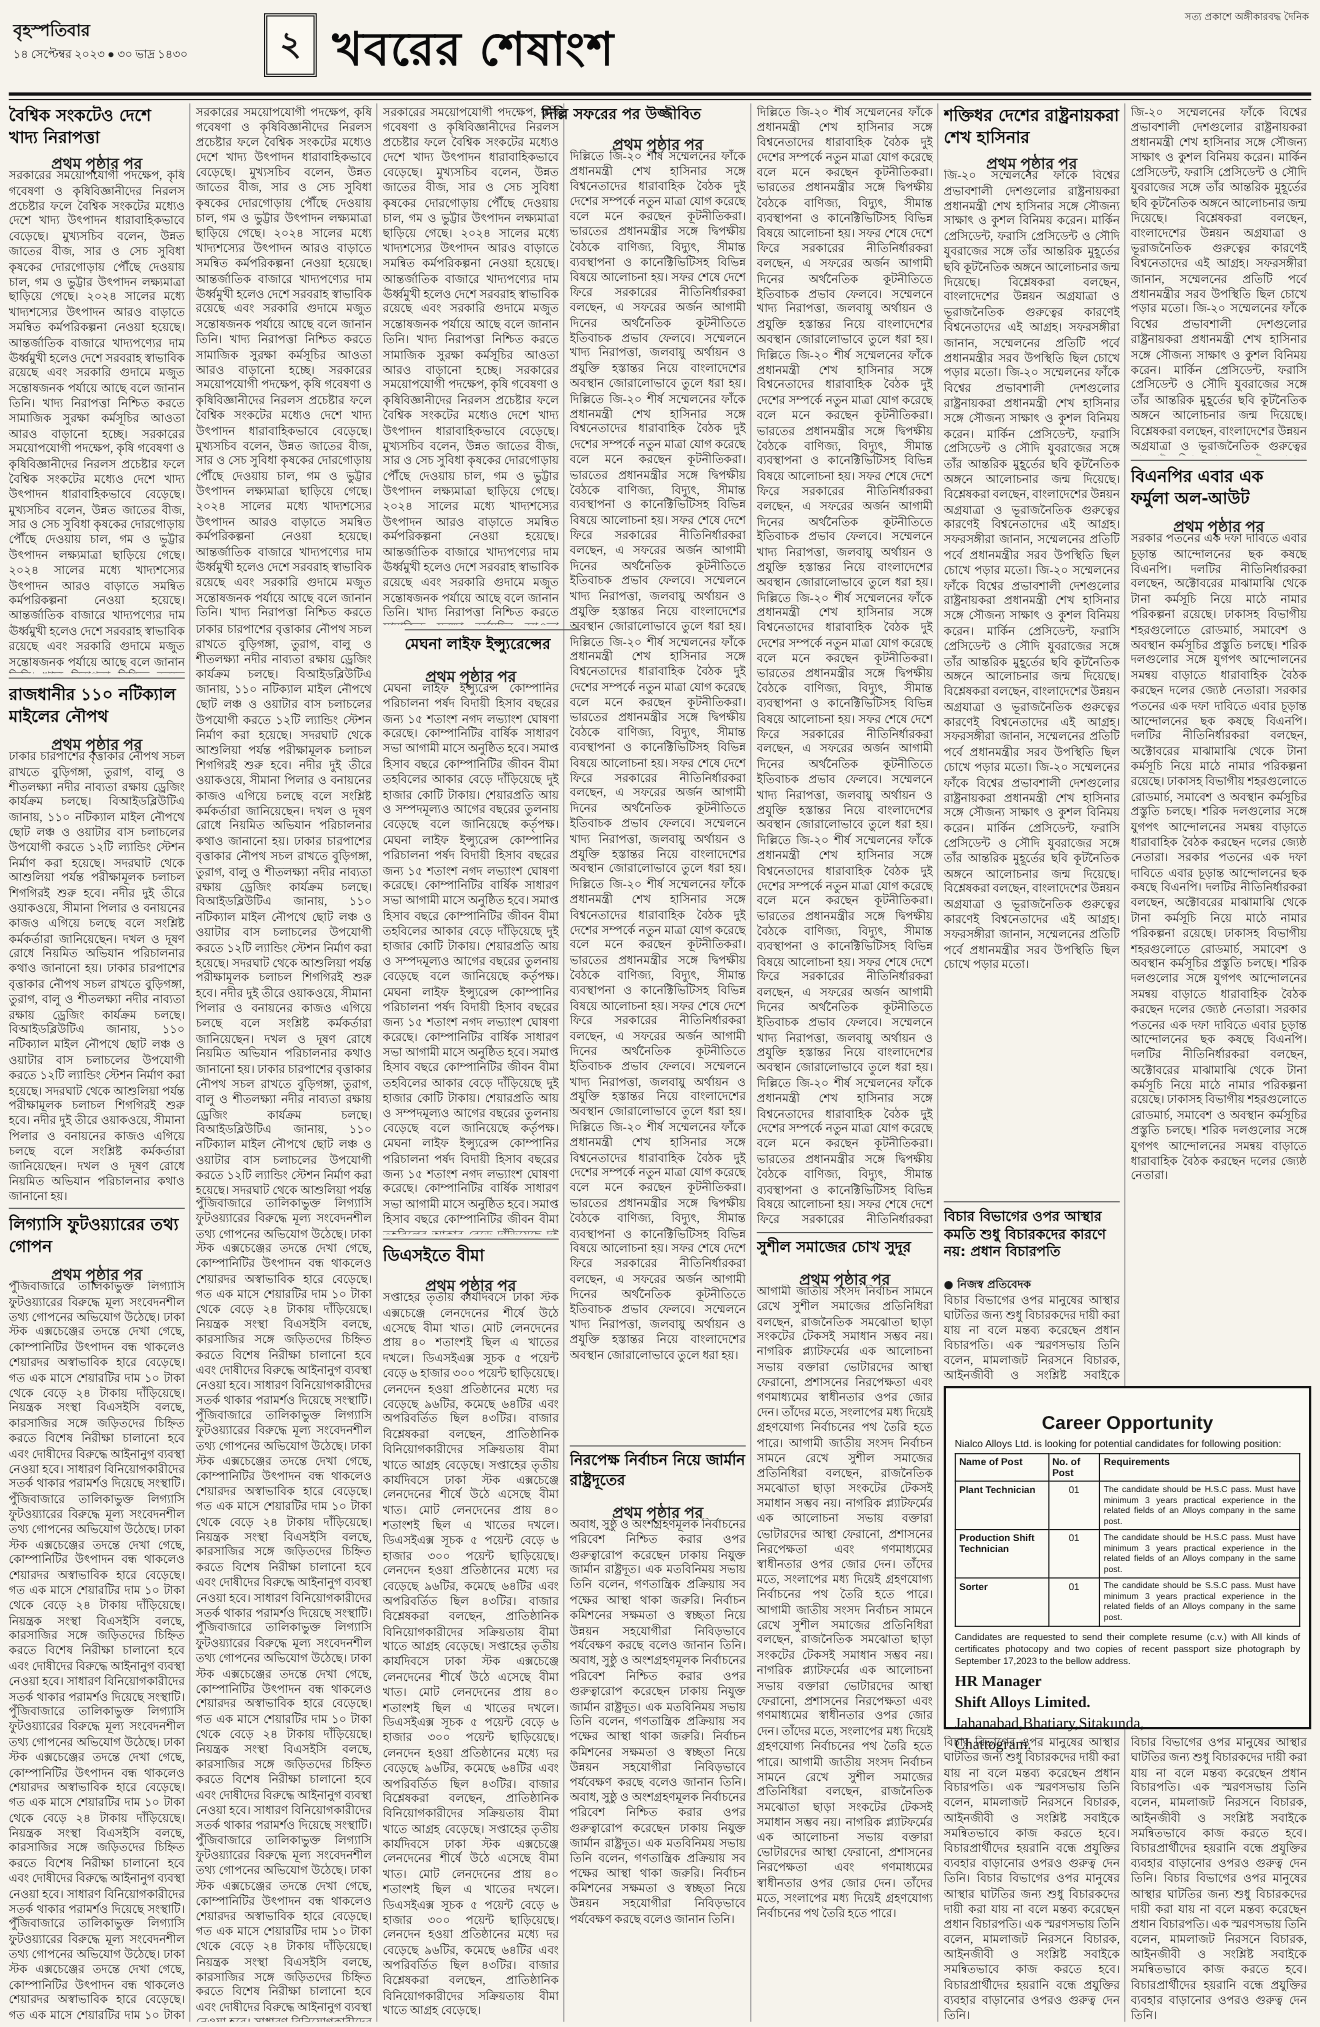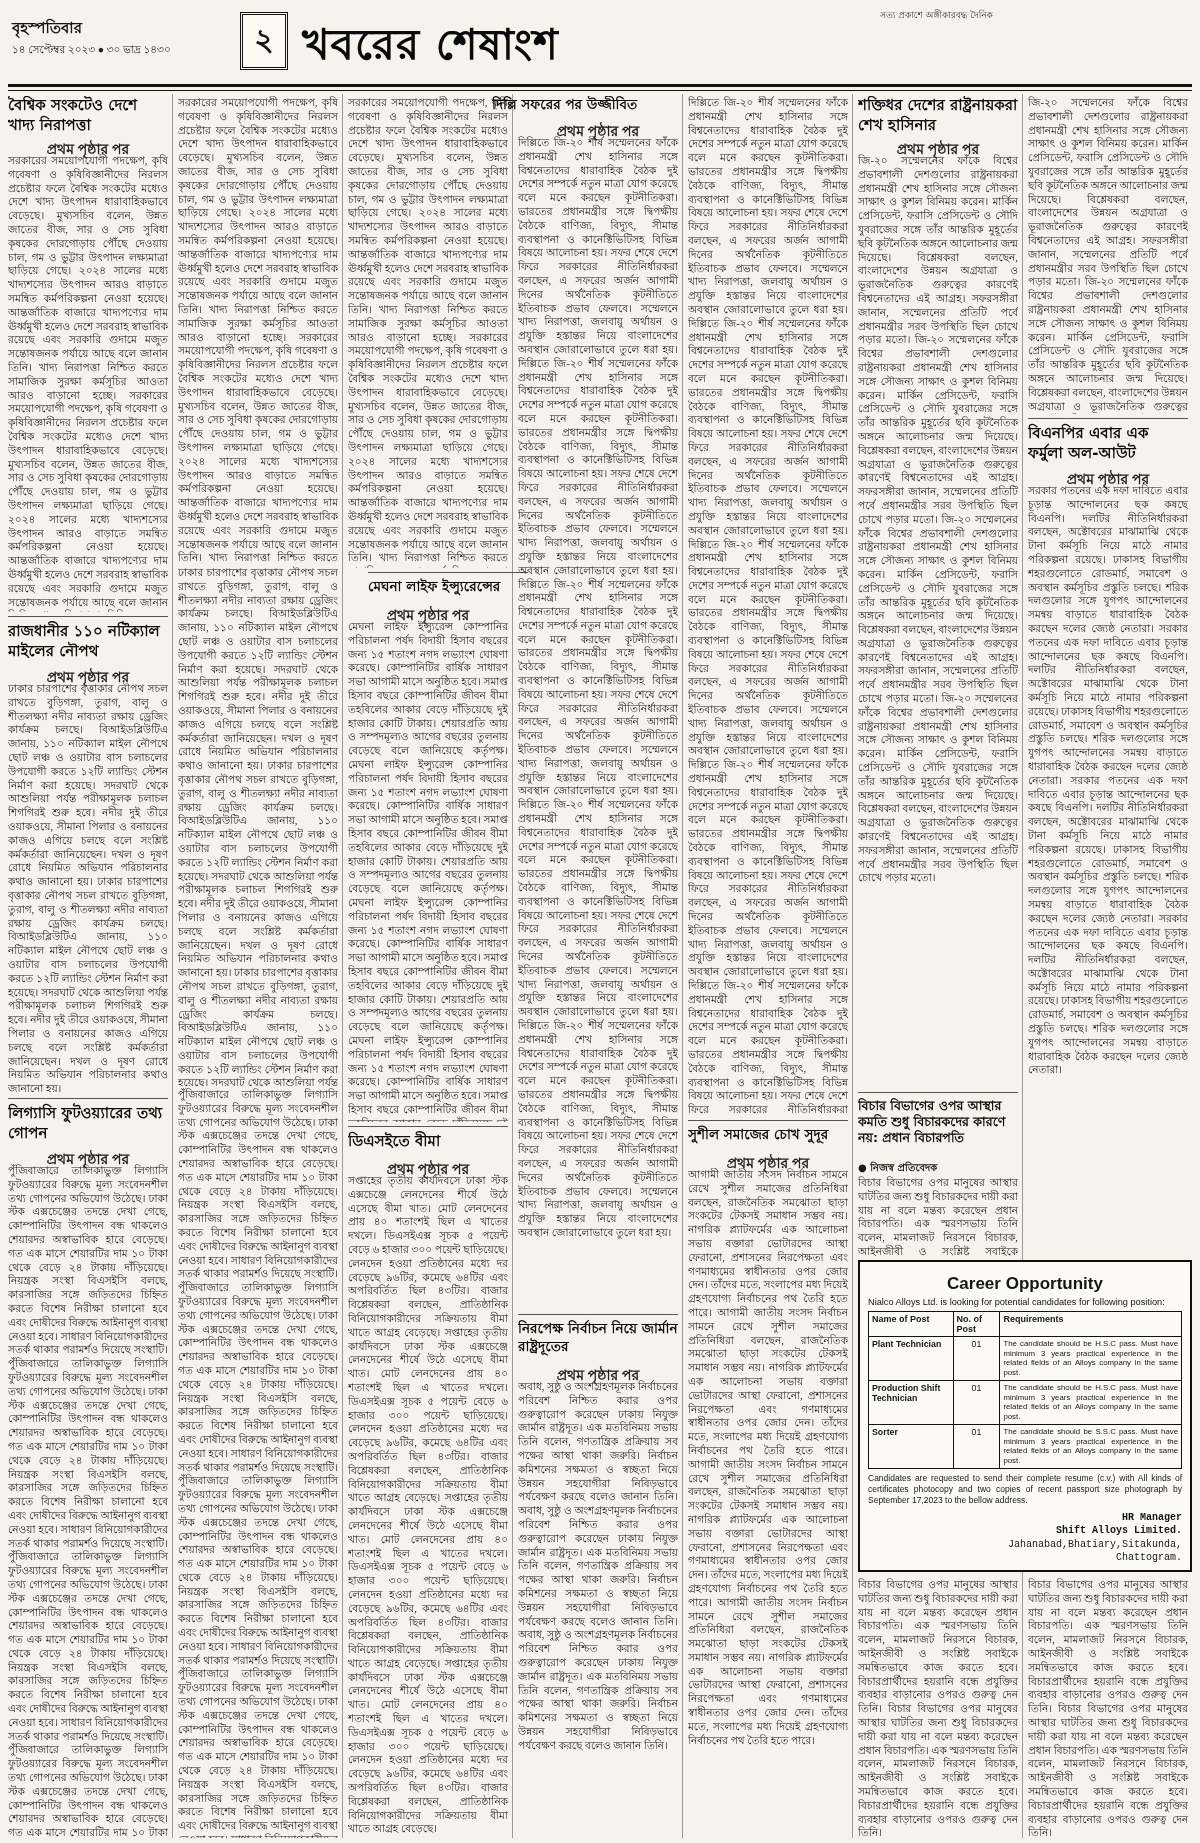--- a/index.html
+++ b/index.html
@@ -8,21 +8,21 @@
         font-family:"Liberation Serif","DejaVu Serif",serif;color:#161616}
   .abs{position:absolute}
 
   
   .day{font-size:15px;font-weight:700;font-family:"DejaVu Sans","Liberation Sans",sans-serif}
   .dateline{font-size:10.5px;color:#222}
   .pagenum-box{border:3px double #111;display:flex;align-items:center;justify-content:center;
                font-size:30px;font-weight:700;background:#fbf9f2}
   .section-title{font-family:"DejaVu Sans","Liberation Sans",sans-serif;font-size:42px;font-weight:800;
                  letter-spacing:1px;color:#0a0a0a;white-space:nowrap}
-  .tagline{font-size:9px;text-align:left;color:#333;font-family:"DejaVu Sans",sans-serif}
+  .tagline{font-size:9px;text-align:right;color:#333;font-family:"DejaVu Sans",sans-serif}
   .logo{display:flex;align-items:center;justify-content:flex-end;gap:6px}
   .logo-badge{background:#c9081f;color:#fff;font-weight:800;font-size:26px;padding:2px 9px;border-radius:4px;
               font-family:"DejaVu Sans",sans-serif}
   .logo-text{font-size:33px;font-weight:800;color:#101010;font-family:"DejaVu Sans",sans-serif}
   .rule-thick{background:#111}
   .rule-thin{background:#111}
   .vsep{width:1px;background:#9a9a9a}
 
   
   .headline{font-family:"DejaVu Sans","Liberation Sans",sans-serif;font-weight:700;text-align:left;
@@ -30,32 +30,32 @@
   .hl15{font-size:15px;line-height:1.3}
   .hl14{font-size:13.6px;line-height:1.3}
   .hl13{font-size:12.6px;line-height:1.28}
   .rule-top{border-top:1px solid #555;padding-top:5px}
   .continued{font-size:14px;font-weight:700;text-align:center;color:#222;
              font-family:Liberation Sans, sans-serif}
   .byline{font-size:10px;font-weight:700;font-family:"DejaVu Sans",sans-serif;color:#1a1a1a}
   .body-text{font-size:10.5px;line-height:13.8px;text-align:justify;color:#1c1c1c;overflow:hidden;word-break:break-word}
 
   
-  .ad-box{border:2px solid #111;background:#fbfaf4;padding:12px 8px;z-index:5}
+  .ad-box{border:2px solid #111;background:#fbfaf4;padding:22px 8px;z-index:5}
   .ad-title{font-family:"Liberation Sans","DejaVu Sans",sans-serif;font-size:17px;font-weight:700;text-align:center}
   .ad-intro{font-size:9.2px;font-family:"Liberation Sans",sans-serif;margin:3px 0 4px;color:#111}
   .ad-table{width:100%;border-collapse:collapse;font-family:"Liberation Sans",sans-serif;table-layout:fixed}
   .ad-table th,.ad-table td{border:1px solid #111;padding:2px 3px;vertical-align:top}
   .ad-table th{font-size:9px;text-align:left;font-weight:700}
   .ad-table .col-post{width:27%}.ad-table .col-count{width:15%}.ad-table .col-req{width:58%}
   td.post{font-size:8.8px;font-weight:700}
   td.count{font-size:8.8px;text-align:center}
   td.req{font-size:7.8px;line-height:1.25;text-align:justify}
   .ad-note{font-size:8.5px;line-height:1.3;margin-top:4px;text-align:justify;font-family:"Liberation Sans",sans-serif}
-  .ad-addr{margin-top:5px;text-align:right;font-family:Liberation Mono, monospace;font-size:10px;line-height:1.35}
+  .ad-addr{margin-top:5px;font-family:Liberation Serif, serif;font-size:14px;line-height:1.35}
   .ad-addr .b{font-weight:700}
 </style>
 </head>
 <body>
 
 <div class="page">
 
   <div class="abs day" style="left:12px;top:16px;width:200px">বৃহস্পতিবার</div>
   <div class="abs dateline" style="left:12px;top:42px;width:220px">১৪ সেপ্টেম্বর ২০২৩ ● ৩০ ভাদ্র ১৪৩০</div>
 

